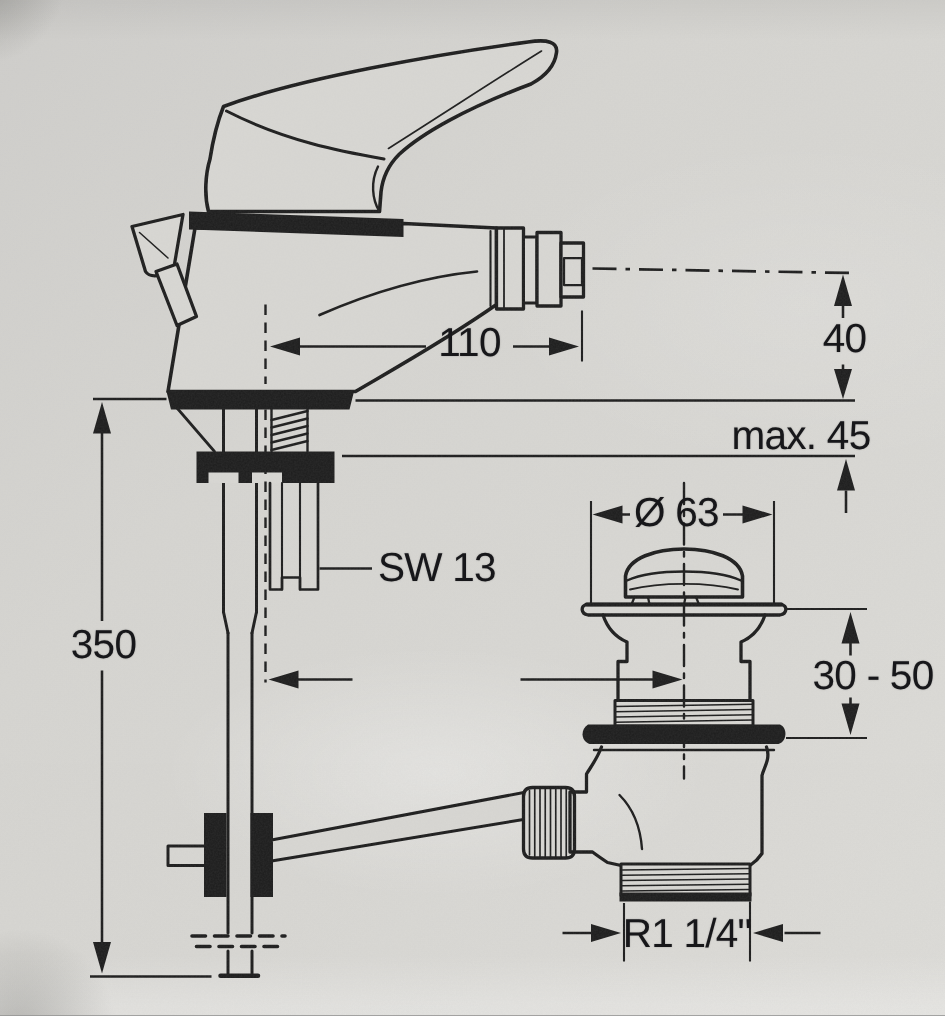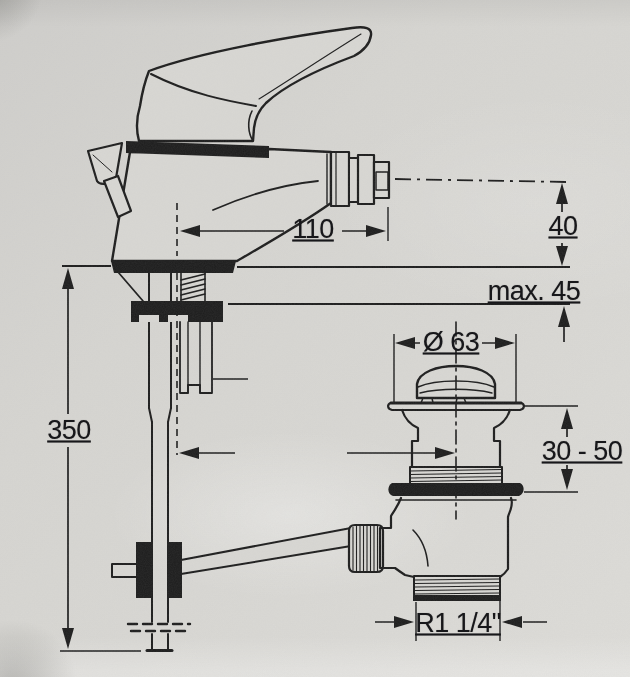--- a/index.html
+++ b/index.html
@@ -18,21 +18,20 @@
   }
   svg{position:absolute;left:0;top:0;}
   .lbl{
     position:absolute;
     transform:translate(-50%,-50%);
     font-size:27px;
     letter-spacing:-0.5px;
     color:#17171a;
     white-space:nowrap;
     text-shadow:0 0 1px rgba(30,30,30,.35);
-    text-decoration:underline;
   }
   .lbl-left{transform:translate(0,-50%);}
 </style>
 </head>
 <body>
 
 <div class="page">
 
 <svg width="630" height="677" viewBox="0 0 630 677">
   <defs>
@@ -216,18 +215,19 @@
       <path d="M 502,622 L 522,616 L 522,628 Z" stroke="none"></path>
     </g>
   </g>
 
   <rect x="0" y="0" width="630" height="677" filter="url(#grain)" opacity="0.10"></rect>
 </svg>
 
 <div class="lbl" style="left:313px;top:229px">110</div>
 <div class="lbl" style="left:563px;top:226px">40</div>
 <div class="lbl" style="left:534px;top:291px">max. 45</div>
+<div class="lbl lbl-left" style="left:252px;top:379px">SW 13</div>
 <div class="lbl" style="left:69px;top:430px">350</div>
 <div class="lbl" style="left:451px;top:342px">Ø 63</div>
 <div class="lbl" style="left:582px;top:451px">30 - 50</div>
 <div class="lbl" style="left:458px;top:623px">R1 1/4"</div>
 
 </div>
 
 </body></html>

